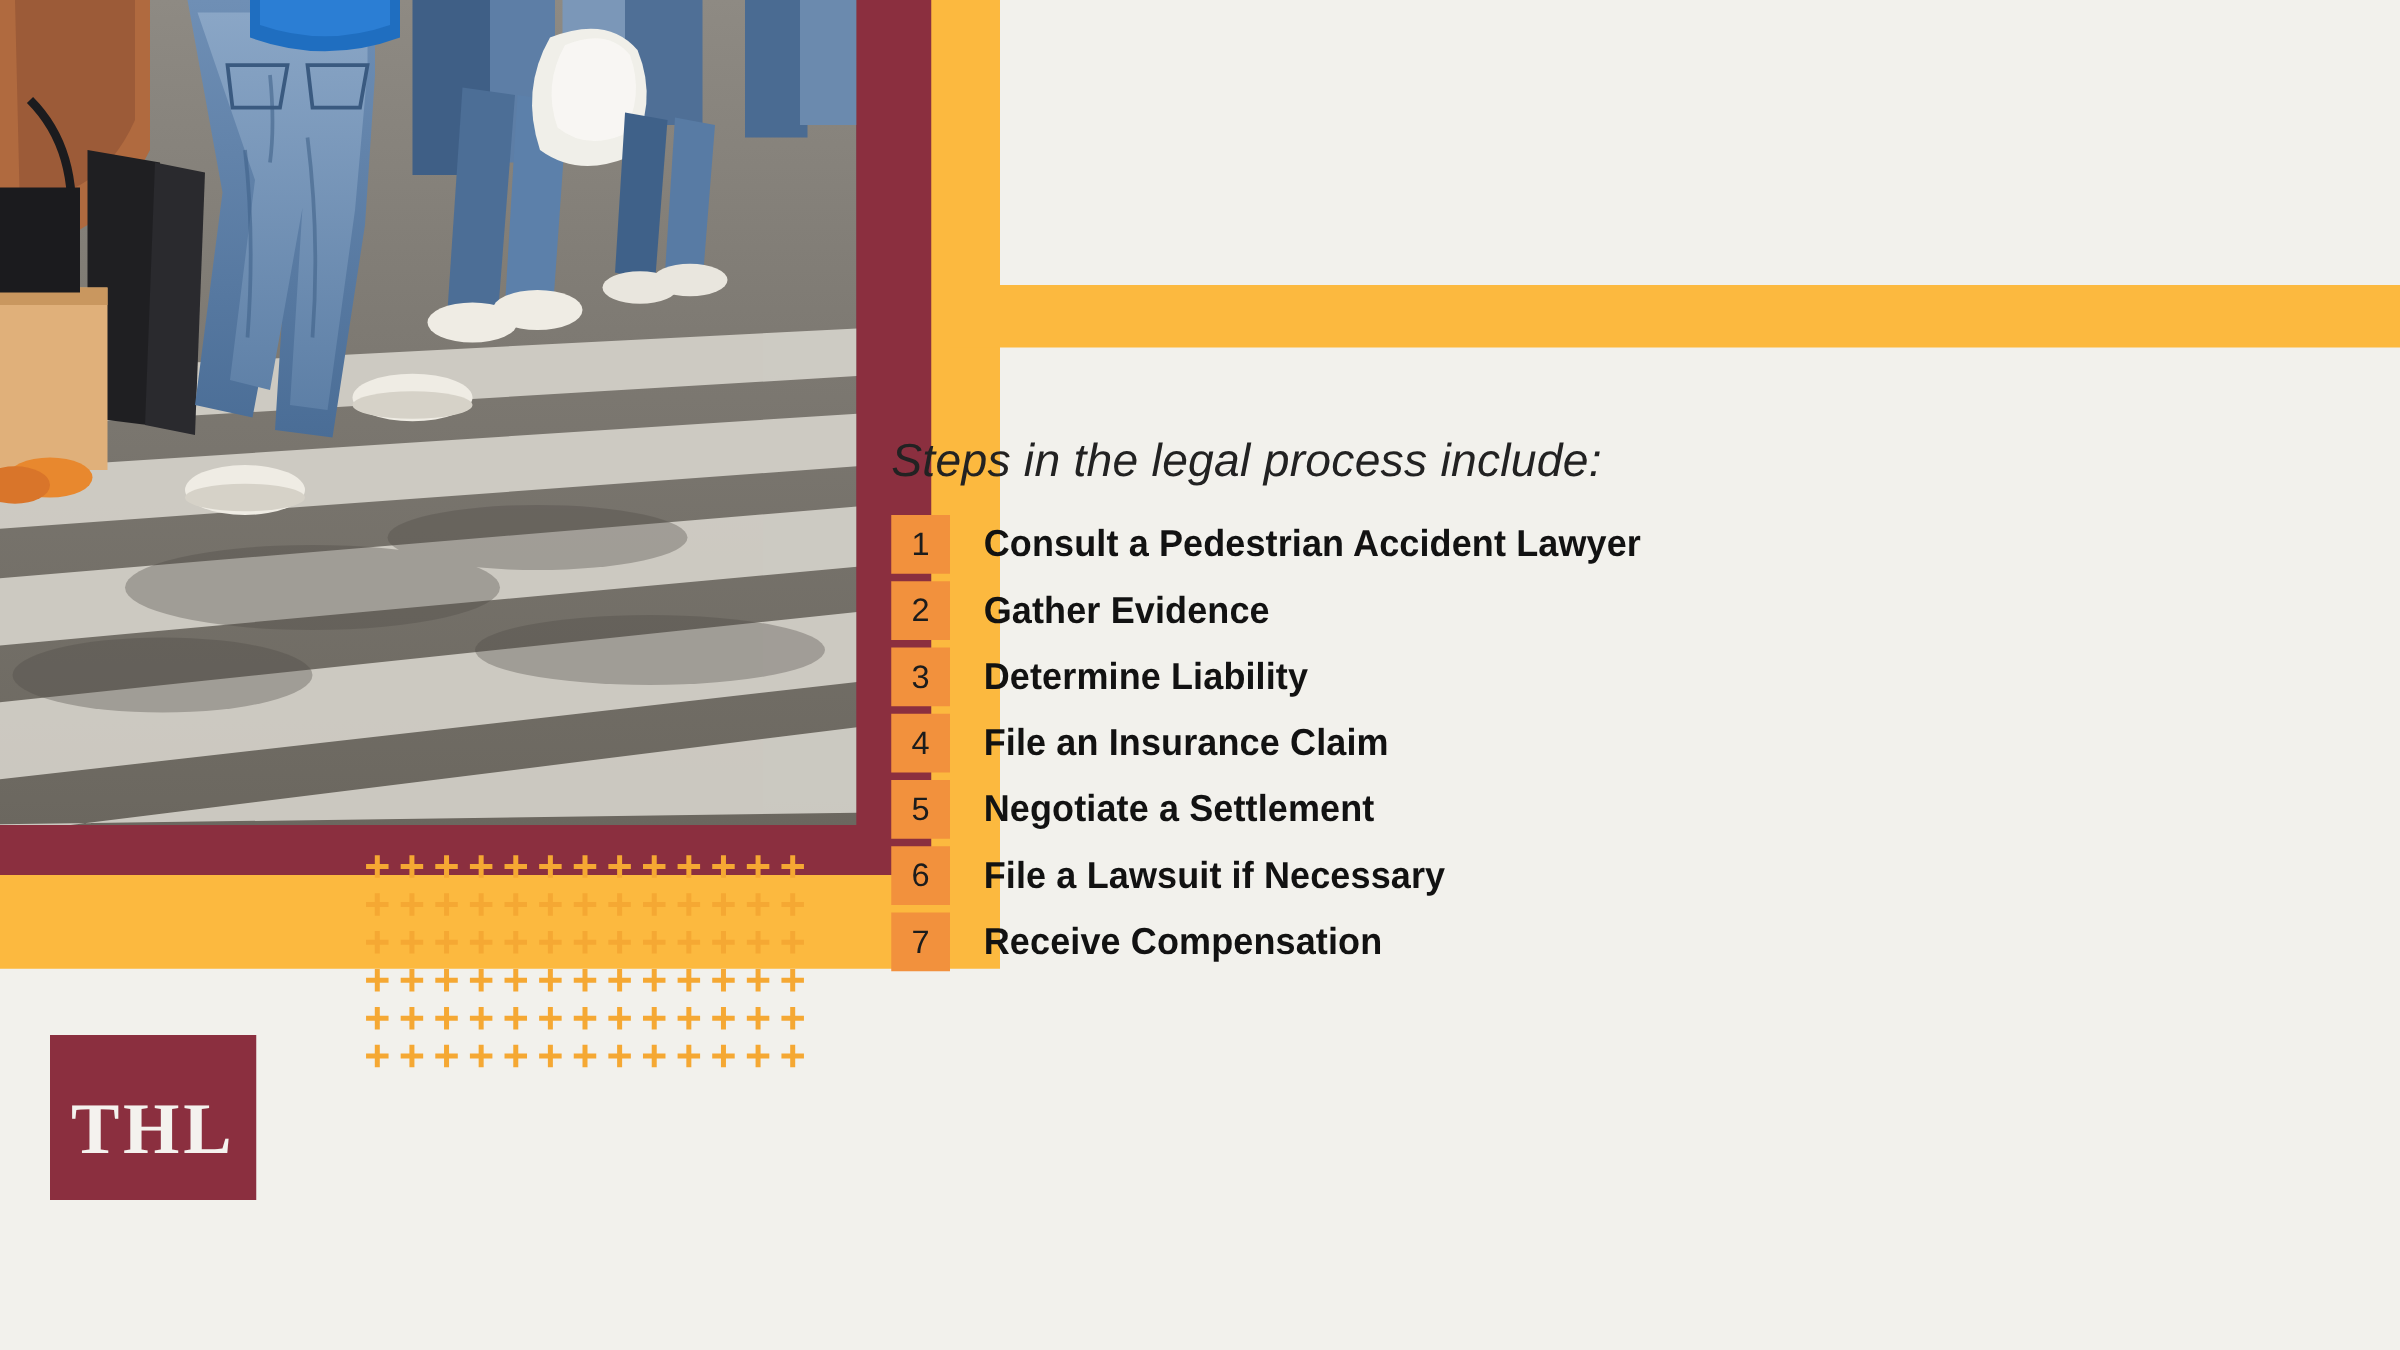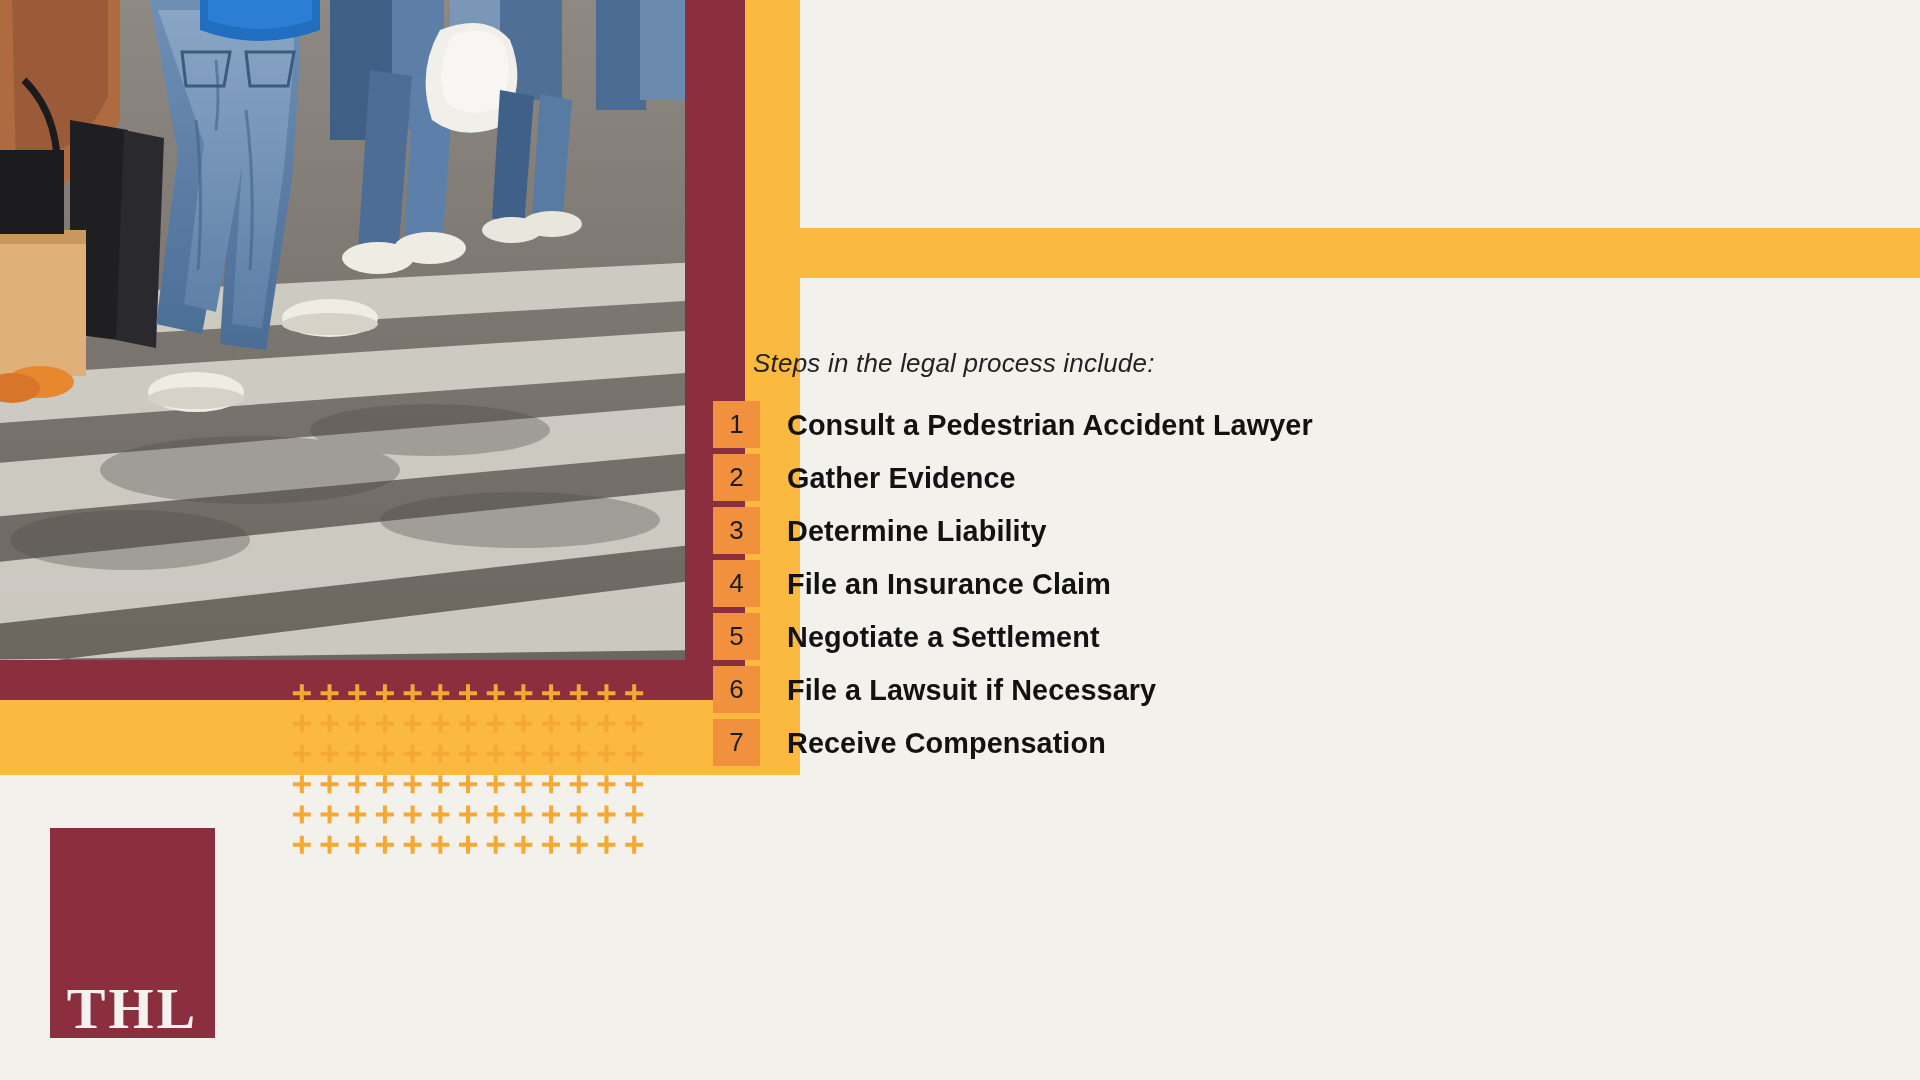--- a/index.html
+++ b/index.html
@@ -25,23 +25,23 @@
   }
   
   .photo{
     position:absolute; left:0; top:0; width:685px; height:660px;
     overflow:hidden; background:#6e6a63;
   }
   .photo svg{ display:block; width:685px; height:660px; }
 
   
   #logo-block{
-    position:absolute; left:40px; top:828px; width:165px; height:210px;
+    position:absolute; left:40px; top:828px; width:165px; height:132px;
     background:#8b2f3f;
-    display:flex; align-items:flex-end; justify-content:center;margin-left:10px;
+    display:flex; align-items:center; justify-content:center;
   }
   #logo-block .logo-text{
     color:#f4f2ee;
     font-family:"Liberation Serif", serif;
     font-weight:700;
     font-size:58px;
     letter-spacing:3px;
     line-height:1;
     padding-top:18px;
   }
@@ -78,25 +78,24 @@
     background:#fcb93f;
   }
 
   
   #steps-section{
     position:absolute; left:713px; top:348px; width:1180px;
   }
   .steps-intro{
     font-family:"Liberation Sans", sans-serif;
     font-style:italic;
-    font-size:26px;
+    font-size:37px;
     color:#222222;
     letter-spacing:0.2px;
     margin-bottom:22px;
-    margin-left:40px;
   }
   .steps-list{ list-style:none; }
   .step-row{
     display:flex; align-items:center;
     height:47px; margin-bottom:6px;
   }
   .step-badge{
     width:47px; height:47px; flex:0 0 47px;
     background:#f2913d;
     color:#1c1c1c;

